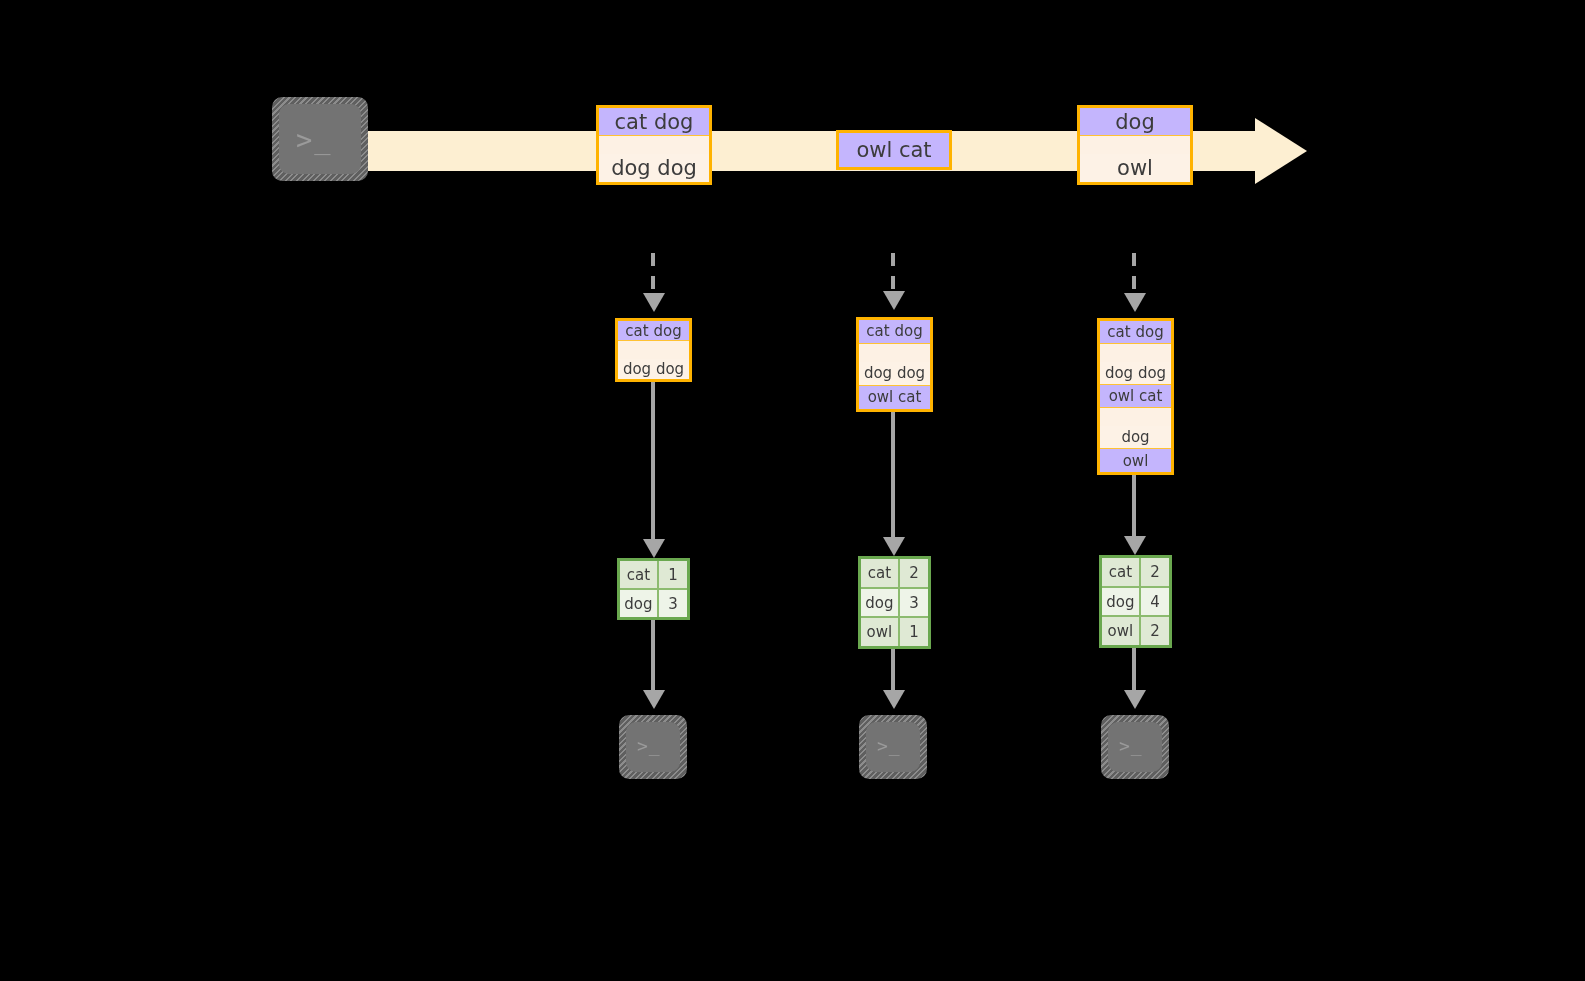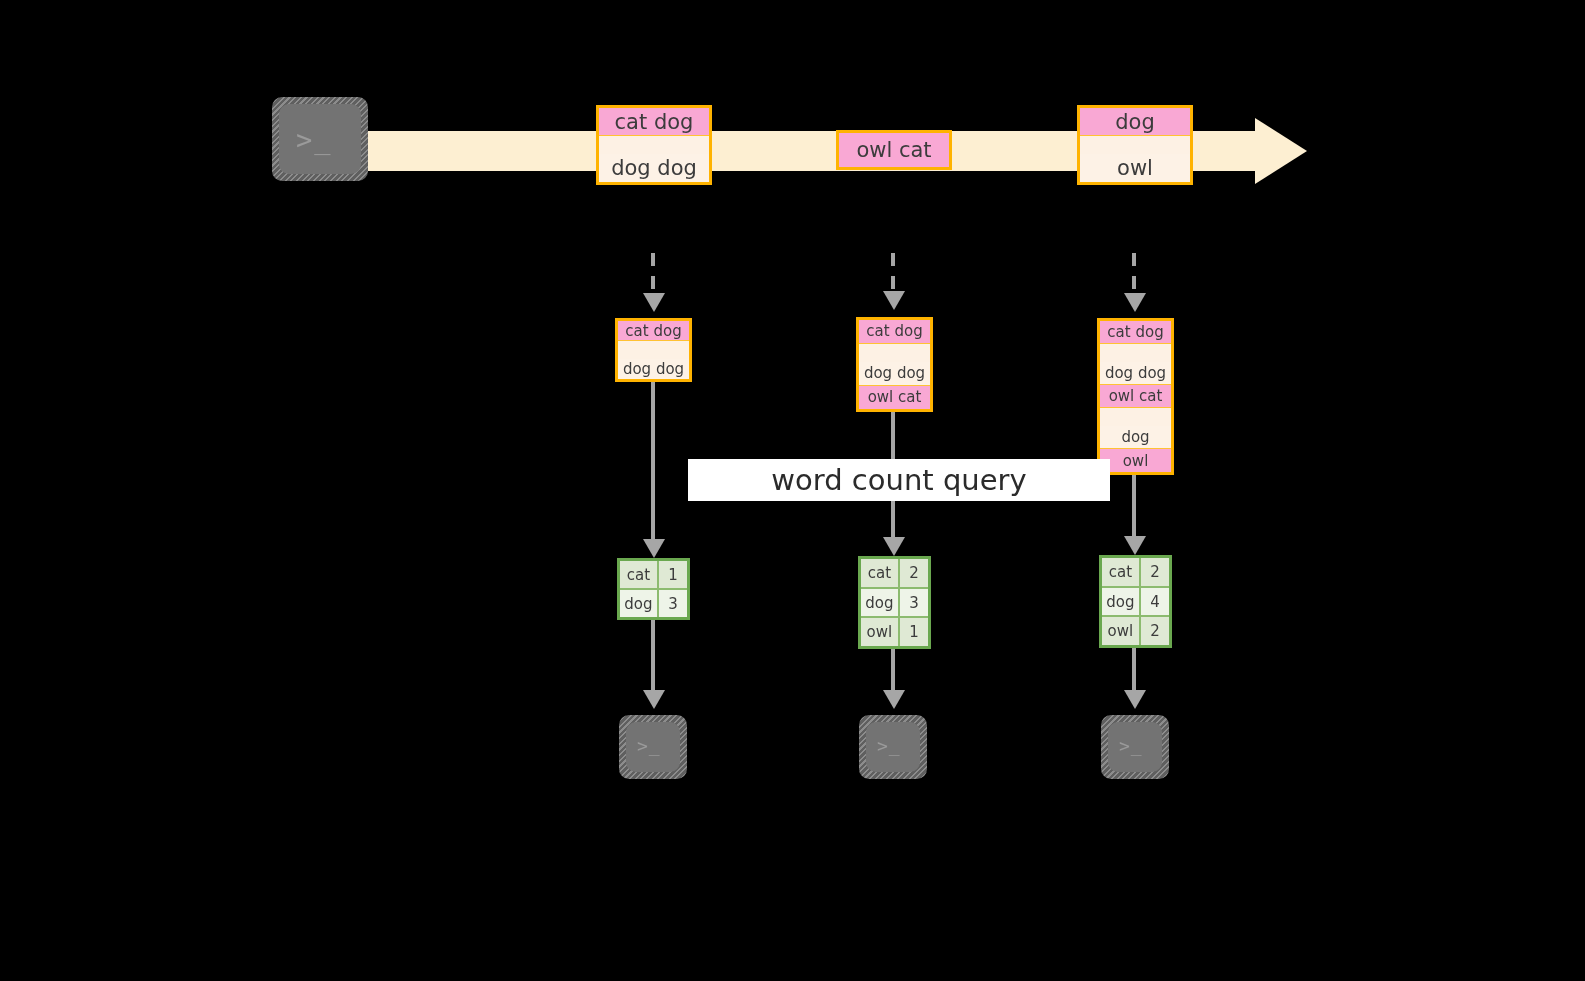--- a/index.html
+++ b/index.html
@@ -62,21 +62,21 @@
     border:3px solid #ffb300;
     box-sizing:border-box;
     background:#fdf1e4;
     display:flex;flex-direction:column;
     z-index:6;
   }
   .obox .row{
     box-sizing:border-box;
     display:flex;align-items:center;justify-content:center;
     border-bottom:1.5px solid #ffc233;
-    background:#f9a8d4;
+    background:#c4b5fd;
     white-space:nowrap;
     color:#3c3c3c;
   }
   .obox .row.alt{background:#fdf2e6;margin-top:18px;}
   .obox .row:last-child{border-bottom:none;}
 
   
   .gbox{
     position:absolute;
     border:3px solid #6aa84f;
@@ -252,15 +252,14 @@
 
   <div class="vline" style="left:1132px;top:647px;height:47px;"></div>
   <div class="vhead" style="left:1124px;top:690px;"></div>
 
   <div class="term" style="left:1101px;top:715px;width:68px;height:64px;">
     <div class="hatch"></div>
     <div class="face"></div>
     <div class="prompt" style="left:11px;top:15px;font-size:18px;letter-spacing:1px;">&gt;_</div>
   </div>
 
-  <div class="caption" style="left:688px;top:459px;width:422px;height:42px;font-size:29px;">word count query</div>
 
 </div>
 
 </body></html>

